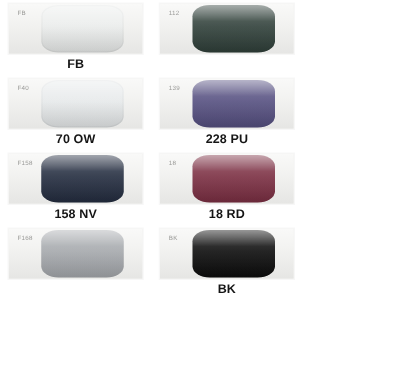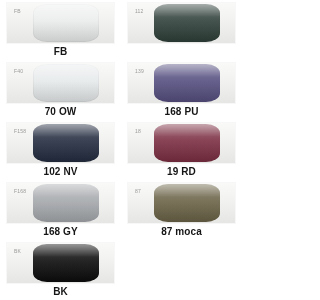--- a/index.html
+++ b/index.html
@@ -132,49 +132,41 @@
         <div class="patch light-edge" style="background: rgb(232, 235, 236);"></div>
         <div class="code-tag">F40</div>
       </div>
       <div class="caption">70 OW</div>
     </div>
     <div class="swatch-cell">
       <div class="sample-card" style="background: rgb(242, 242, 240);">
         <div class="patch" style="background: rgb(85, 79, 128);"></div>
         <div class="code-tag">139</div>
       </div>
-      <div class="caption">168 PU</div>
+      <div class="caption">228 PU</div>
     </div>
     <div class="swatch-cell">
       <div class="sample-card" style="background: rgb(242, 242, 240);">
         <div class="patch" style="background: rgb(35, 44, 63);"></div>
         <div class="code-tag">F158</div>
       </div>
-      <div class="caption">102 NV</div>
+      <div class="caption">158 NV</div>
     </div>
     <div class="swatch-cell">
       <div class="sample-card" style="background: rgb(242, 242, 240);">
         <div class="patch" style="background: rgb(123, 46, 66);"></div>
         <div class="code-tag">18</div>
       </div>
-      <div class="caption">19 RD</div>
+      <div class="caption">18 RD</div>
     </div>
     <div class="swatch-cell">
       <div class="sample-card" style="background: rgb(242, 242, 240);">
         <div class="patch" style="background: rgb(166, 169, 173);"></div>
         <div class="code-tag">F168</div>
       </div>
-      <div class="caption">168 GY</div>
-    </div>
-    <div class="swatch-cell">
-      <div class="sample-card" style="background: rgb(242, 242, 240);">
-        <div class="patch" style="background: rgb(107, 99, 71);"></div>
-        <div class="code-tag">87</div>
-      </div>
-      <div class="caption">87 moca</div>
     </div>
     <div class="swatch-cell">
       <div class="sample-card" style="background: rgb(242, 242, 240);">
         <div class="patch" style="background: rgb(11, 11, 11);"></div>
         <div class="code-tag">BK</div>
       </div>
       <div class="caption">BK</div>
     </div>
   </div>
 

